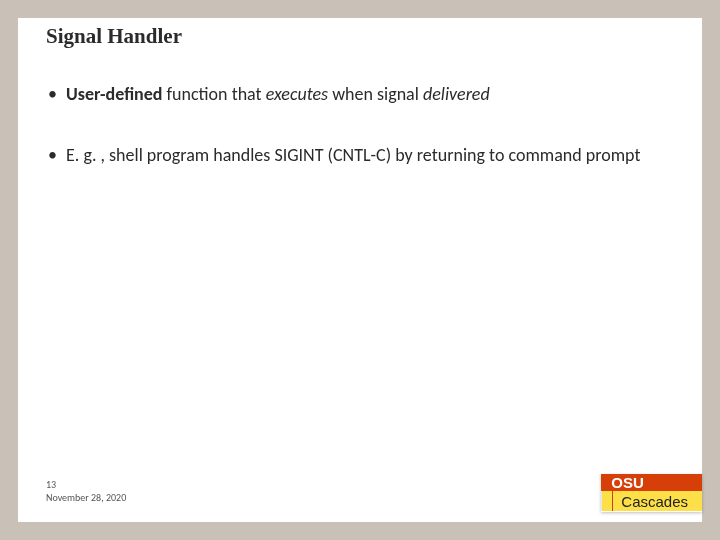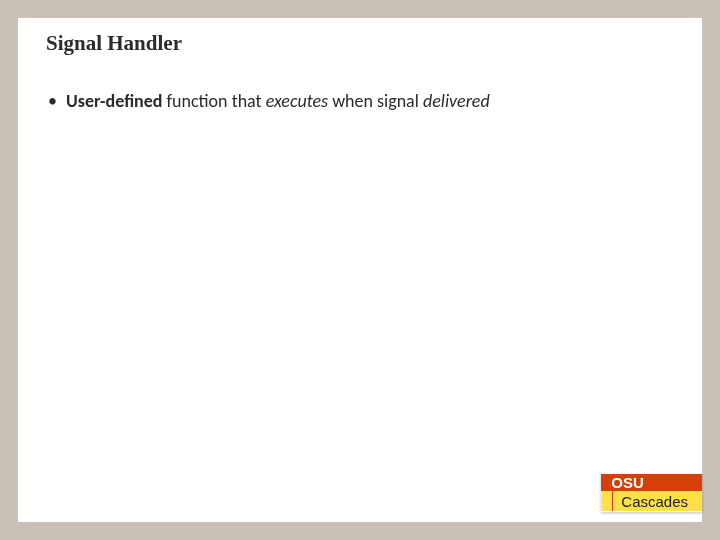--- a/index.html
+++ b/index.html
@@ -9,21 +9,21 @@
     height: 540px;
     background: #c9c1b8;
     padding: 18px;
     position: relative;
   }
   .slide {
     width: 100%;
     height: 100%;
     background: #ffffff;
     position: relative;
-    padding: 13px 28px 0 28px;
+    padding: 6px 28px 0 28px;
   }
   .title {
     font-family: Georgia, "Times New Roman", serif;
     font-weight: bold;
     font-size: 21px;
     color: #2b2b2b;
     margin-bottom: 34px;
   }
   .bullets {
     list-style: none;
@@ -99,22 +99,27 @@
 <body>
 
 <div class="outer">
   <div class="slide">
     <h1 class="title">Signal Handler</h1>
 
     <ul class="bullets">
       <li>
         <span class="b1-a">User-defined</span><span> function that </span><span class="b1-c">executes</span><span> when signal </span><span class="b1-e">delivered</span>
       </li>
+      <li>E. g. , shell program handles SIGINT (CNTL-C) by returning to command prompt</li>
     </ul>
 
+    <div class="footer">
+      <div>13</div>
+      <div>November 28, 2020</div>
+    </div>
 
     <div class="logo">
       <div class="logo-osu">OSU</div>
       <div class="logo-cascades">
         <span class="logo-div"></span>
         <span>Cascades</span>
       </div>
     </div>
   </div>
 </div>

